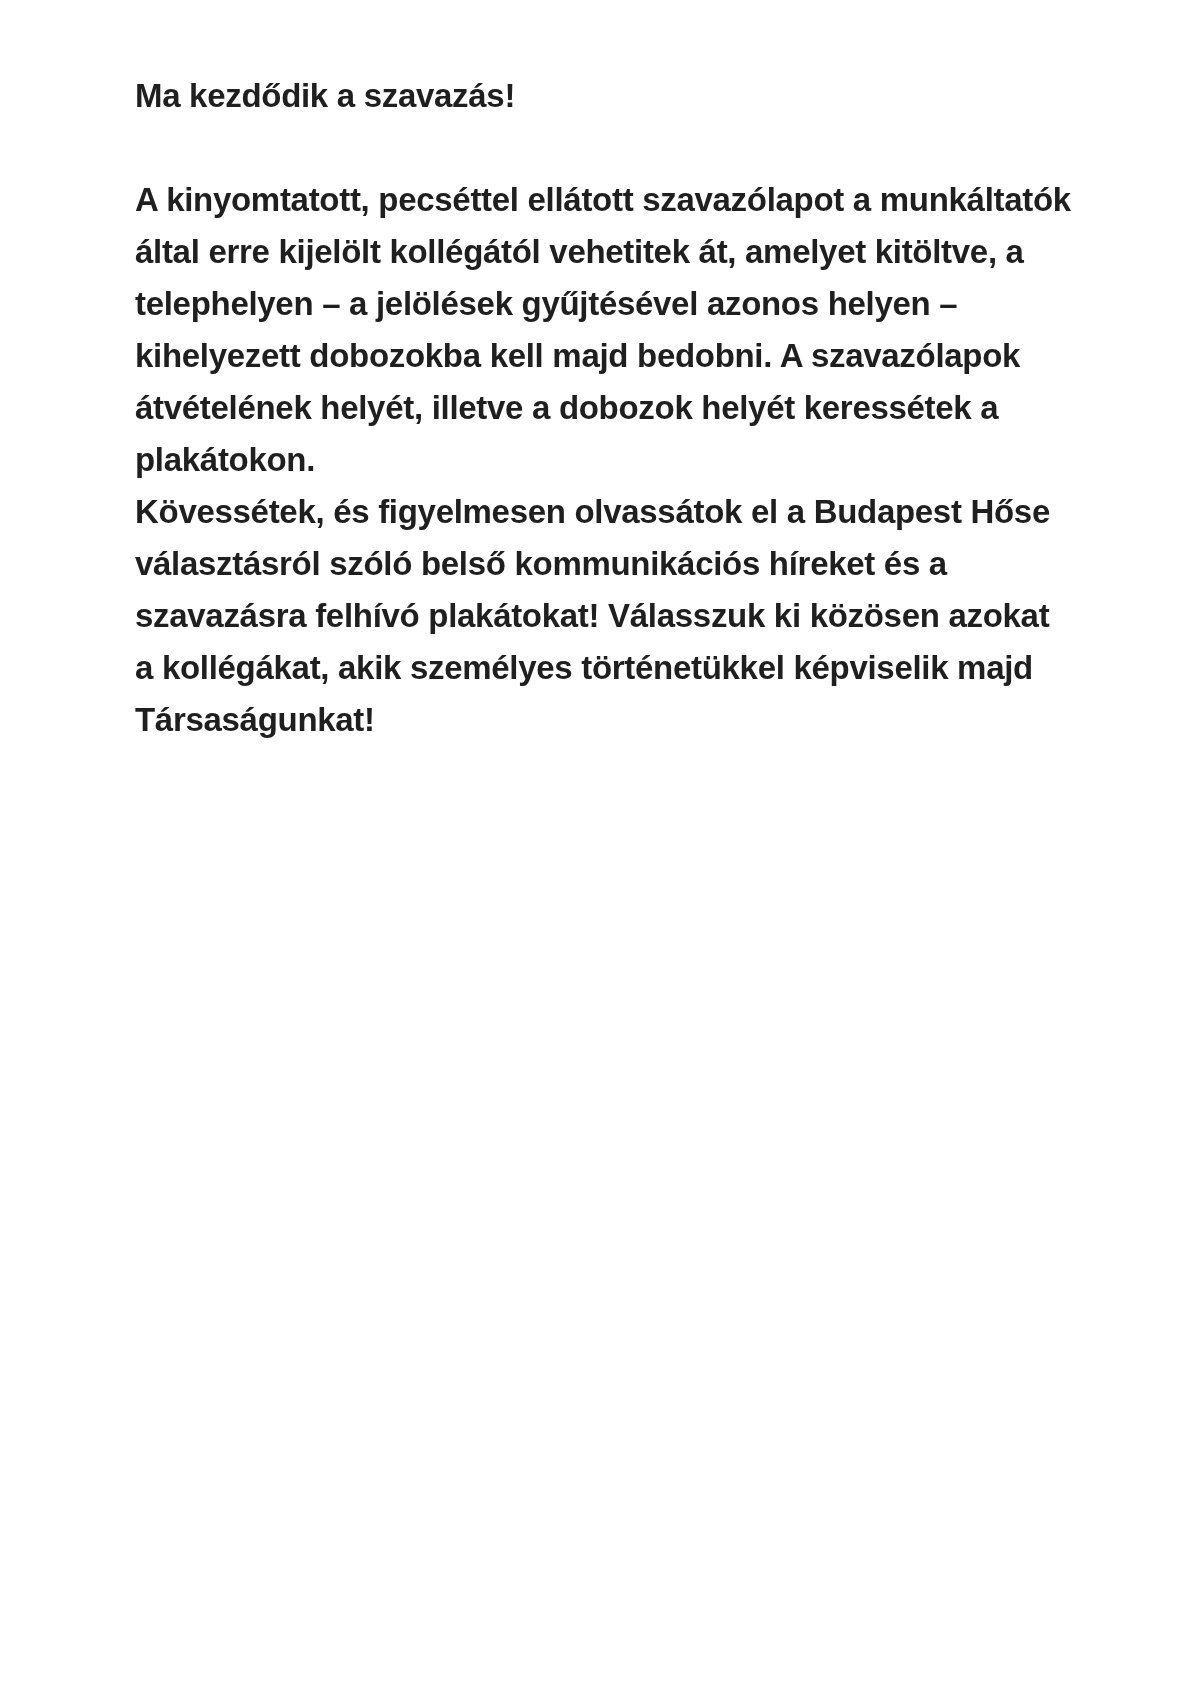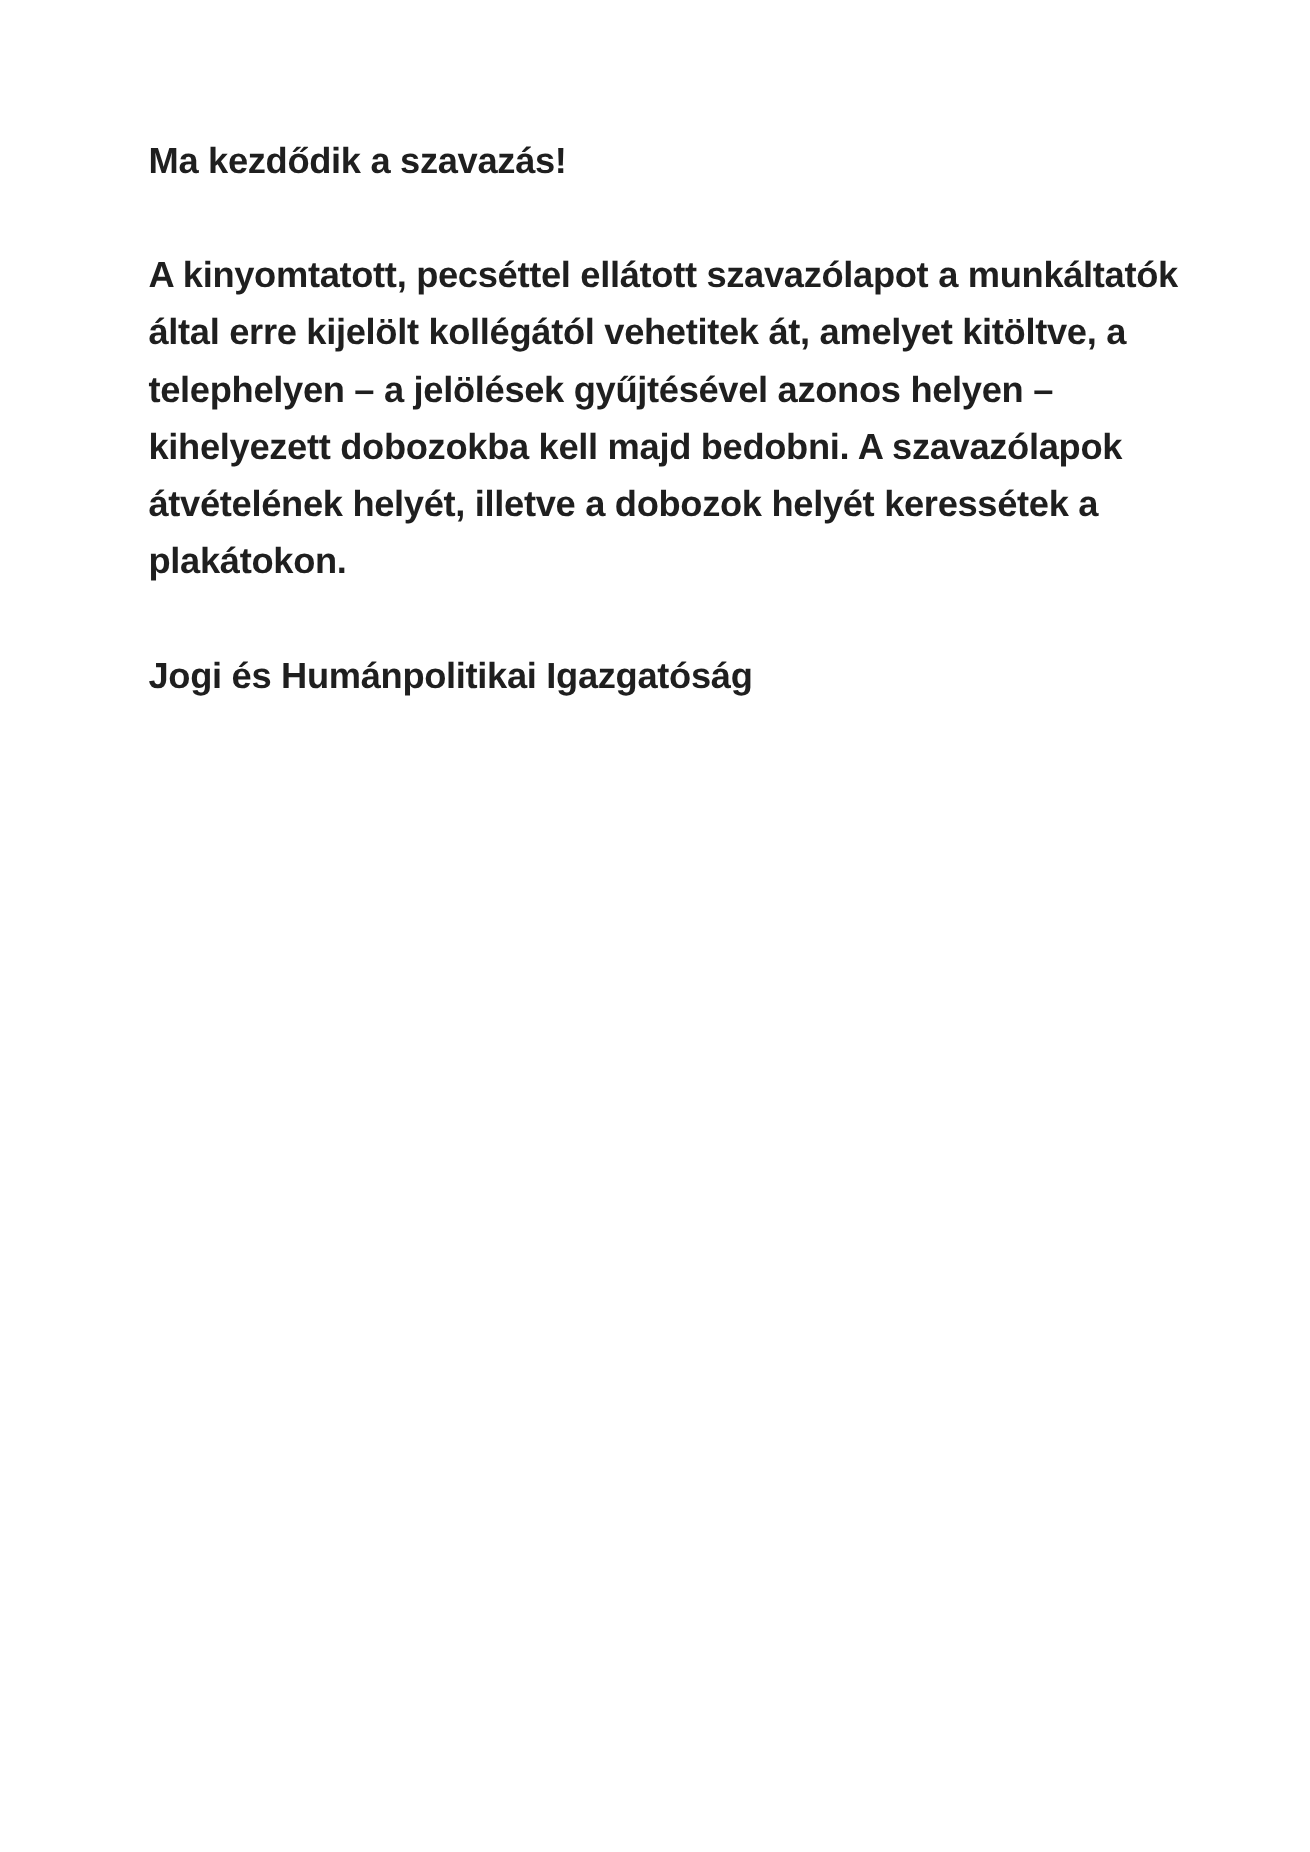--- a/index.html
+++ b/index.html
@@ -10,21 +10,21 @@
     width: 1191px;
     height: 1684px;
     background: #ffffff;
     overflow: hidden;
     font-family: "Liberation Sans", sans-serif;
   }
   .page {
     box-sizing: border-box;
     width: 1191px;
     height: 1684px;
-    padding: 120px 118px 60px 135px;
+    padding: 70px 118px 60px 135px;
     background: #ffffff;
   }
   .doc-text {
     font-family: "Liberation Sans", sans-serif;
     font-weight: bold;
     font-size: 33px;
     line-height: 52px;
     color: #1f1f1f;
     letter-spacing: -0.3px;
     margin: 0 0 52px 0;
@@ -47,16 +47,16 @@
 <body>
 
 <div class="page">
 
   <p class="doc-text doc-heading">Ma kezdődik a szavazás!</p>
 
 
 
   <p class="doc-text no-gap-after">A kinyomtatott, pecséttel ellátott szavazólapot a munkáltatók által erre kijelölt kollégától vehetitek át, amelyet kitöltve, a telephelyen – a jelölések gyűjtésével azonos helyen – kihelyezett dobozokba kell majd bedobni. A szavazólapok átvételének helyét, illetve a dobozok helyét keressétek a plakátokon.</p>
 
+  <p class="doc-text">Kövessétek, és figyelmesen olvassátok el a Budapest Hőse választásról szóló belső kommunikációs híreket és a szavazásra felhívó plakátokat! Válasszuk ki közösen azokat a kollégákat, akik személyes történetükkel képviselik majd Társaságunkat!</p>
 
-  <p class="doc-text signature">Jogi és Humánpolitikai Igazgatóság</p>
 
 </div>
 
 </body></html>

